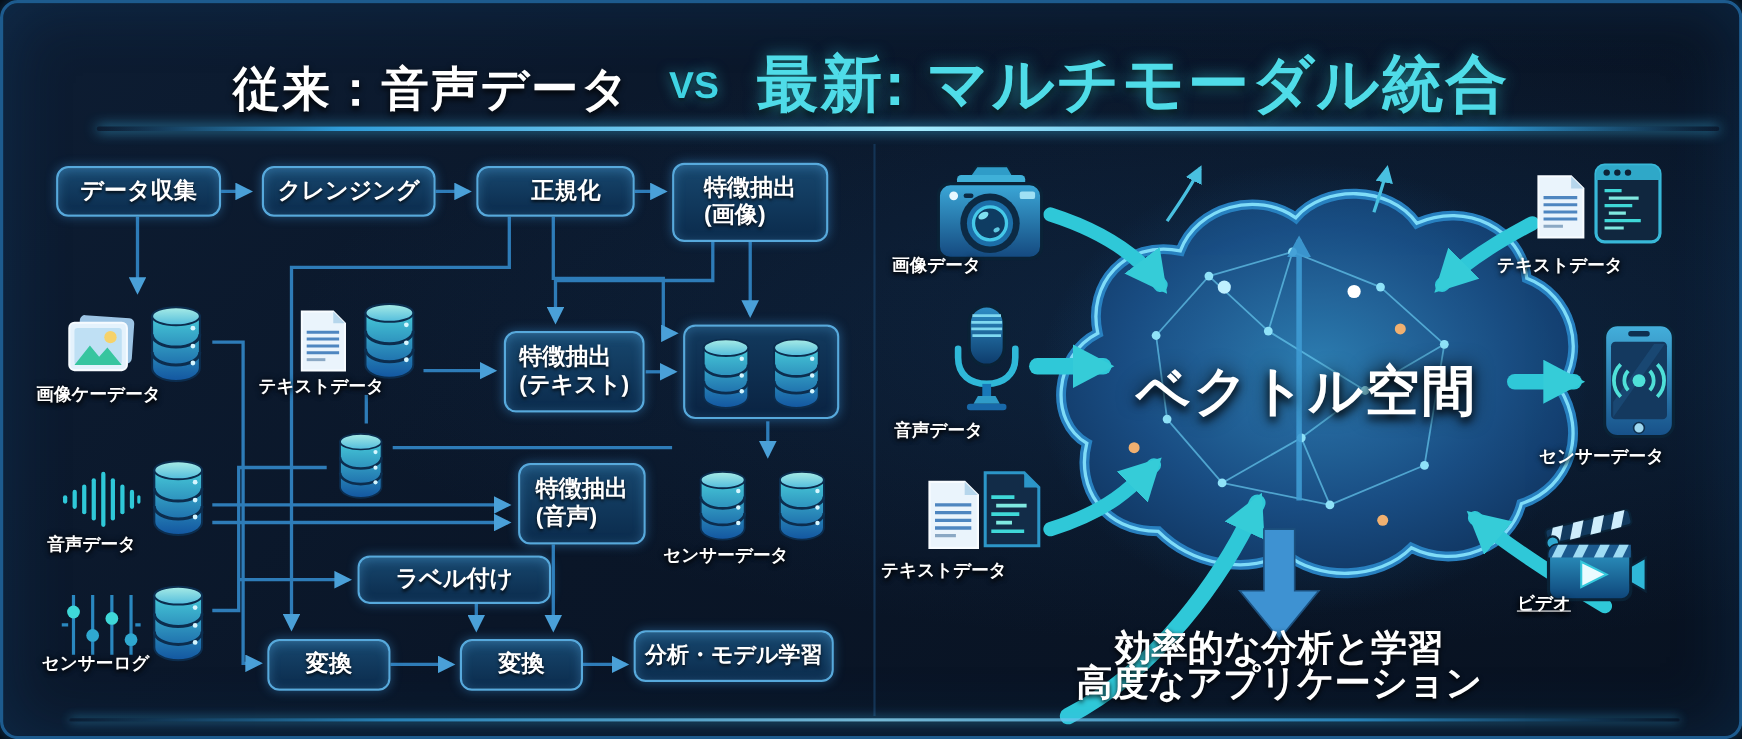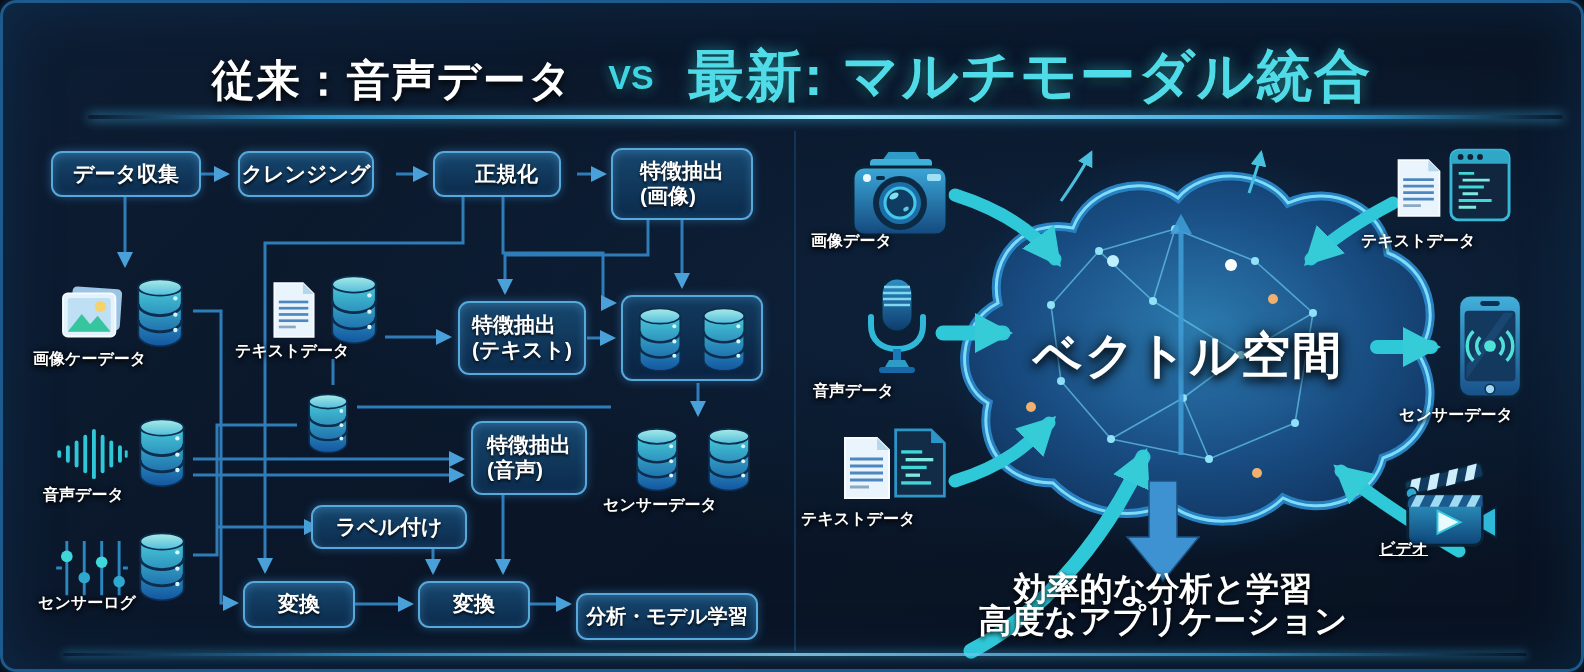--- a/index.html
+++ b/index.html
@@ -330,32 +330,32 @@
       <path d="M968,648 C1048,606 1108,524 1140,454" stroke-width="15" marker-end="url(#mT)"></path>
       <path d="M1390,200 C1352,220 1326,238 1308,256" marker-end="url(#mT)"></path>
       <path d="M1374,344 H1428" stroke-width="14" marker-end="url(#mT)"></path>
       <path d="M1456,548 C1406,518 1366,492 1338,468" marker-end="url(#mT)"></path>
     </g>
 
     <path d="M1146,478 H1174 V534 H1196 L1160,578 L1124,534 H1146 Z" fill="#3e92d2" stroke="#1c507e" stroke-width="1.5"></path>
   </svg>
 
   <div class="fbox" style="left:48px;top:148px;width:150px;height:46px;">データ収集</div>
-  <div class="fbox" style="left:235px;top:148px;width:136px;height:46px;">クレンジング</div>
-  <div class="fbox" style="left:430px;top:148px;width:128px;height:46px;padding-left:19px;">正規化</div>
+  <div class="fbox" style="left:235px;top:148px;width:158px;height:46px;">クレンジング</div>
+  <div class="fbox" style="left:430px;top:148px;width:144px;height:46px;padding-left:19px;">正規化</div>
   <div class="fbox" style="left:608px;top:145px;width:142px;height:72px;">特徴抽出
 (画像)</div>
   <div class="fbox" style="left:455px;top:298px;width:128px;height:74px;">特徴抽出
 (テキスト)</div>
   <div class="fbox" style="left:468px;top:418px;width:116px;height:74px;">特徴抽出
 (音声)</div>
-  <div class="fbox" style="left:308px;top:502px;width:156px;height:44px;">ラベル付け</div>
+  <div class="fbox" style="left:322px;top:502px;width:176px;height:44px;">ラベル付け</div>
   <div class="fbox" style="left:240px;top:578px;width:112px;height:47px;">変換</div>
   <div class="fbox" style="left:415px;top:578px;width:112px;height:47px;">変換</div>
-  <div class="fbox" style="left:573px;top:590px;width:182px;height:47px;font-size:20px;">分析・モデル学習</div>
+  <div class="fbox" style="left:573px;top:570px;width:182px;height:47px;font-size:20px;">分析・モデル学習</div>
 
   <div class="dbbox" style="left:618px;top:292px;width:142px;height:86px;">
     <svg width="54" height="72">
         <use href="#sym-db"></use>
       </svg>
     <svg width="54" height="72">
         <use href="#sym-db"></use>
       </svg>
   </div>
 

